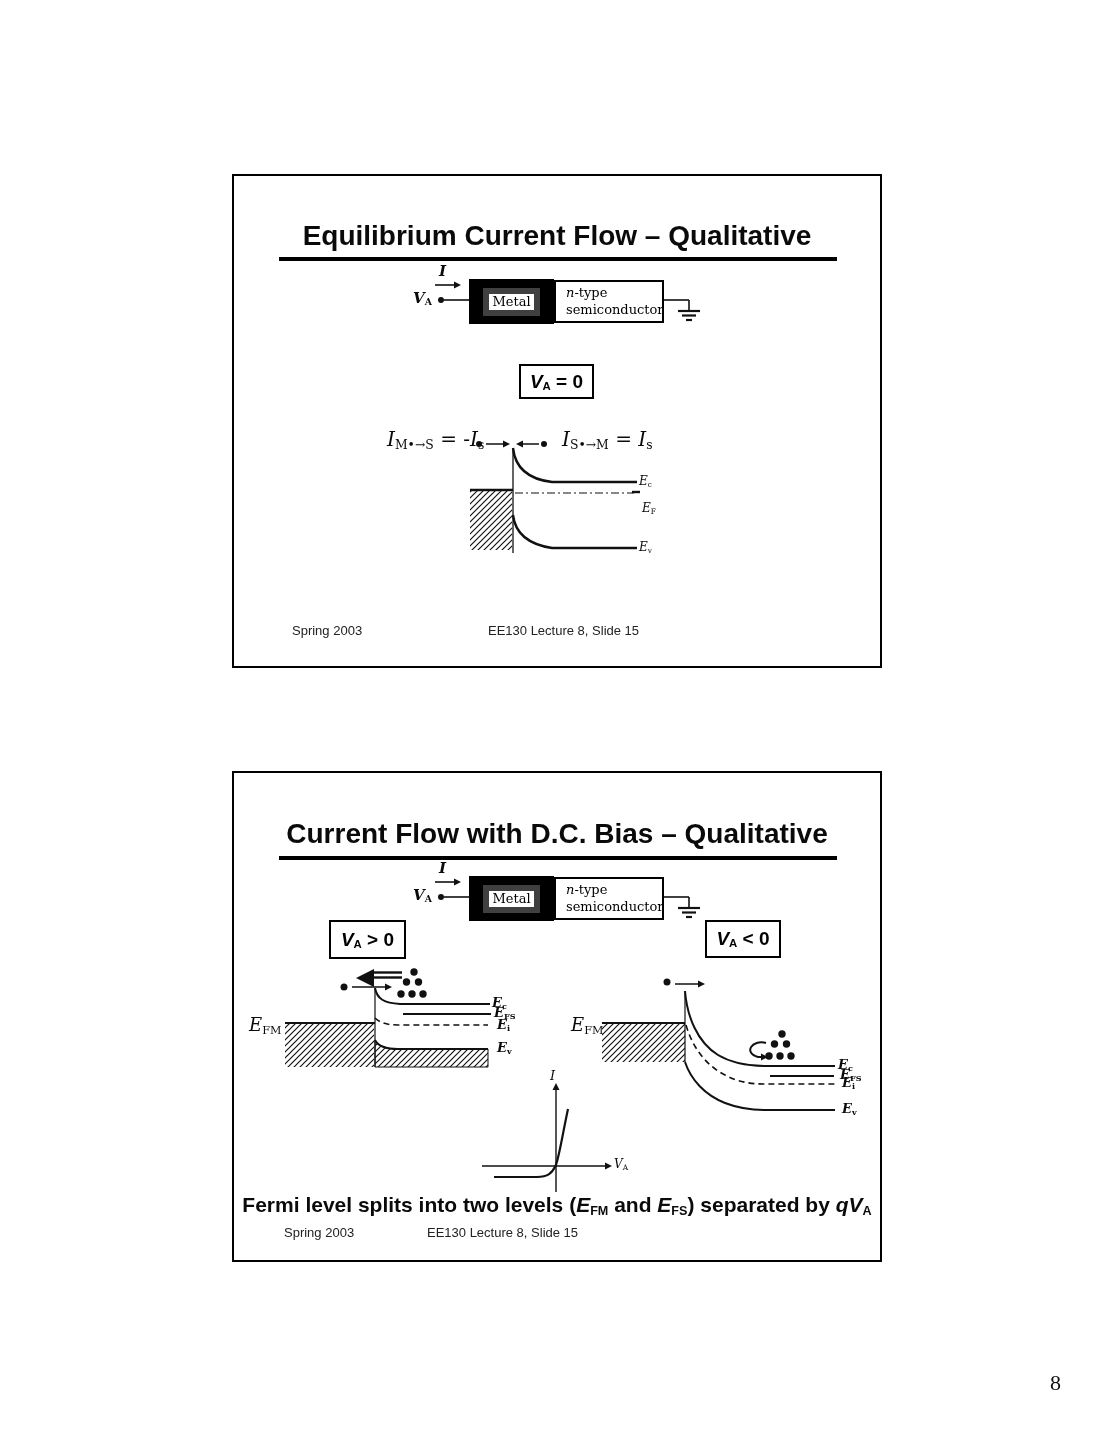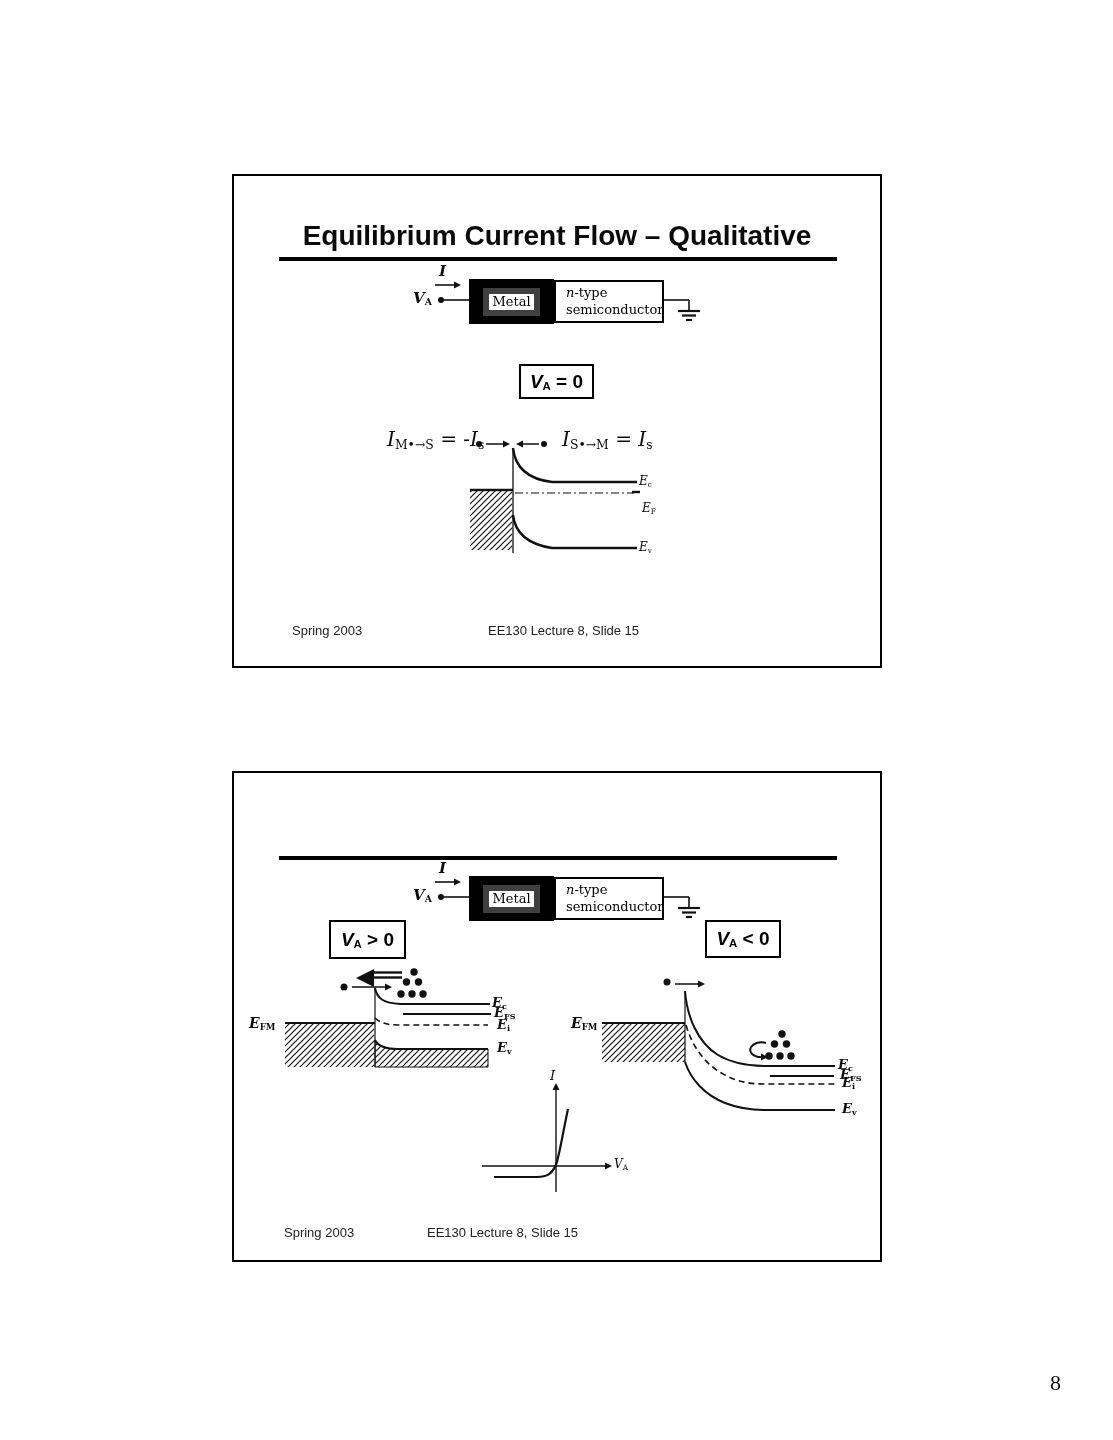--- a/index.html
+++ b/index.html
@@ -10,21 +10,21 @@
   .slide-title{position:absolute;left:0;right:0;text-align:center;font-weight:bold;font-size:28px;
         letter-spacing:0px;color:#0a0a0a;}
   .title-rule{position:absolute;height:4px;background:#000;}
   .lbl{position:absolute;white-space:nowrap;line-height:1;color:#0a0a0a;}
   .serif{font-family:"DejaVu Serif","Liberation Serif",serif;}
   .lbl sub{font-size:62%;vertical-align:-0.25em;font-style:normal;line-height:1;}
   .eq{font-size:20px;font-style:italic;}
   .eq .rm{font-style:normal;}
   .bandlbl{font-size:12px;font-style:italic;}
   .bandlbl2{font-size:13px;font-style:italic;font-weight:bold;}
-  .efm{font-size:14px;font-style:italic;font-weight:bold;}
+  .efm{font-size:18px;font-style:italic;font-weight:normal;}
   .circ-lbl{font-weight:bold;font-style:italic;font-size:15px;}
   .metal-box{position:absolute;background:#000;display:flex;align-items:center;justify-content:center;}
   .metal-tag{background:#fff;border:6px solid #404040;padding:0 3px;font-family:"DejaVu Serif",serif;
         font-size:13px;color:#000;line-height:16px;}
   .semi-box{position:absolute;background:#fff;border:2px solid #000;box-sizing:border-box;
         font-family:"DejaVu Serif",serif;font-size:13px;line-height:17px;padding:2px 0 0 10px;color:#000;}
   .bias-box{position:absolute;border:2px solid #000;box-sizing:border-box;display:flex;
         align-items:center;justify-content:center;font-size:19px;font-weight:bold;color:#000;}
   .bias-box i{font-style:italic;}
   .bias-box sub{font-size:60%;vertical-align:-0.2em;font-style:normal;}
@@ -104,20 +104,21 @@
     <span class="lbl serif bandlbl" style="left:405px;top:299px;"><i>E</i><sub>c</sub></span>
     <span class="lbl serif bandlbl" style="left:408px;top:326px;"><i>E</i><sub>F</sub></span>
     <span class="lbl serif bandlbl" style="left:405px;top:365px;"><i>E</i><sub>v</sub></span>
 
     <span class="footer-lbl" style="left:58px;top:447px;">Spring 2003</span>
     <span class="footer-lbl" style="left:254px;top:447px;">EE130 Lecture 8, Slide 15</span>
   </div>
 
   <div class="slide" style="top:771px;height:491px;">
 
+    <div class="slide-title" style="top:45px;">Current Flow with D.C. Bias – Qualitative</div>
     <div class="title-rule" style="left:45px;top:83px;width:558px;"></div>
 
     <svg class="slide-svg" width="646" height="487" viewBox="0 0 646 487">
       <defs>
         <pattern id="hatchB" width="6" height="6" patternUnits="userSpaceOnUse">
           <path d="M -1.5,1.5 L 1.5,-1.5 M 0,6 L 6,0 M 4.5,7.5 L 7.5,4.5" stroke="#111" stroke-width="1.2" fill="none"></path>
         </pattern>
       </defs>
 
       <g>
@@ -220,19 +221,22 @@
 
     <span class="lbl serif efm" style="left:337px;top:243px;"><i>E</i><sub>FM</sub></span>
     <span class="lbl serif bandlbl2" style="left:604px;top:285px;"><i>E</i><sub>c</sub></span>
     <span class="lbl serif bandlbl2" style="left:606px;top:295px;"><i>E</i><sub>FS</sub></span>
     <span class="lbl serif bandlbl2" style="left:608px;top:303px;"><i>E</i><sub>i</sub></span>
     <span class="lbl serif bandlbl2" style="left:608px;top:329px;"><i>E</i><sub>v</sub></span>
 
     <span class="lbl serif" style="left:316px;top:296px;font-size:13px;font-style:italic;"><i>I</i></span>
     <span class="lbl serif" style="left:380px;top:385px;font-size:12px;font-style:italic;"><i>V</i><sub>A</sub></span>
 
+    <div class="statement" style="top:420px;">
+      <span>Fermi level splits into two levels (</span><i>E</i><sub>FM</sub><span> and </span><i>E</i><sub>FS</sub><span>) separated by </span><i>qV</i><sub>A</sub>
+    </div>
 
     <span class="footer-lbl" style="left:50px;top:452px;">Spring 2003</span>
     <span class="footer-lbl" style="left:193px;top:452px;">EE130 Lecture 8, Slide 15</span>
   </div>
 
   <div class="page-number">8</div>
 </div>
 
 </body></html>

